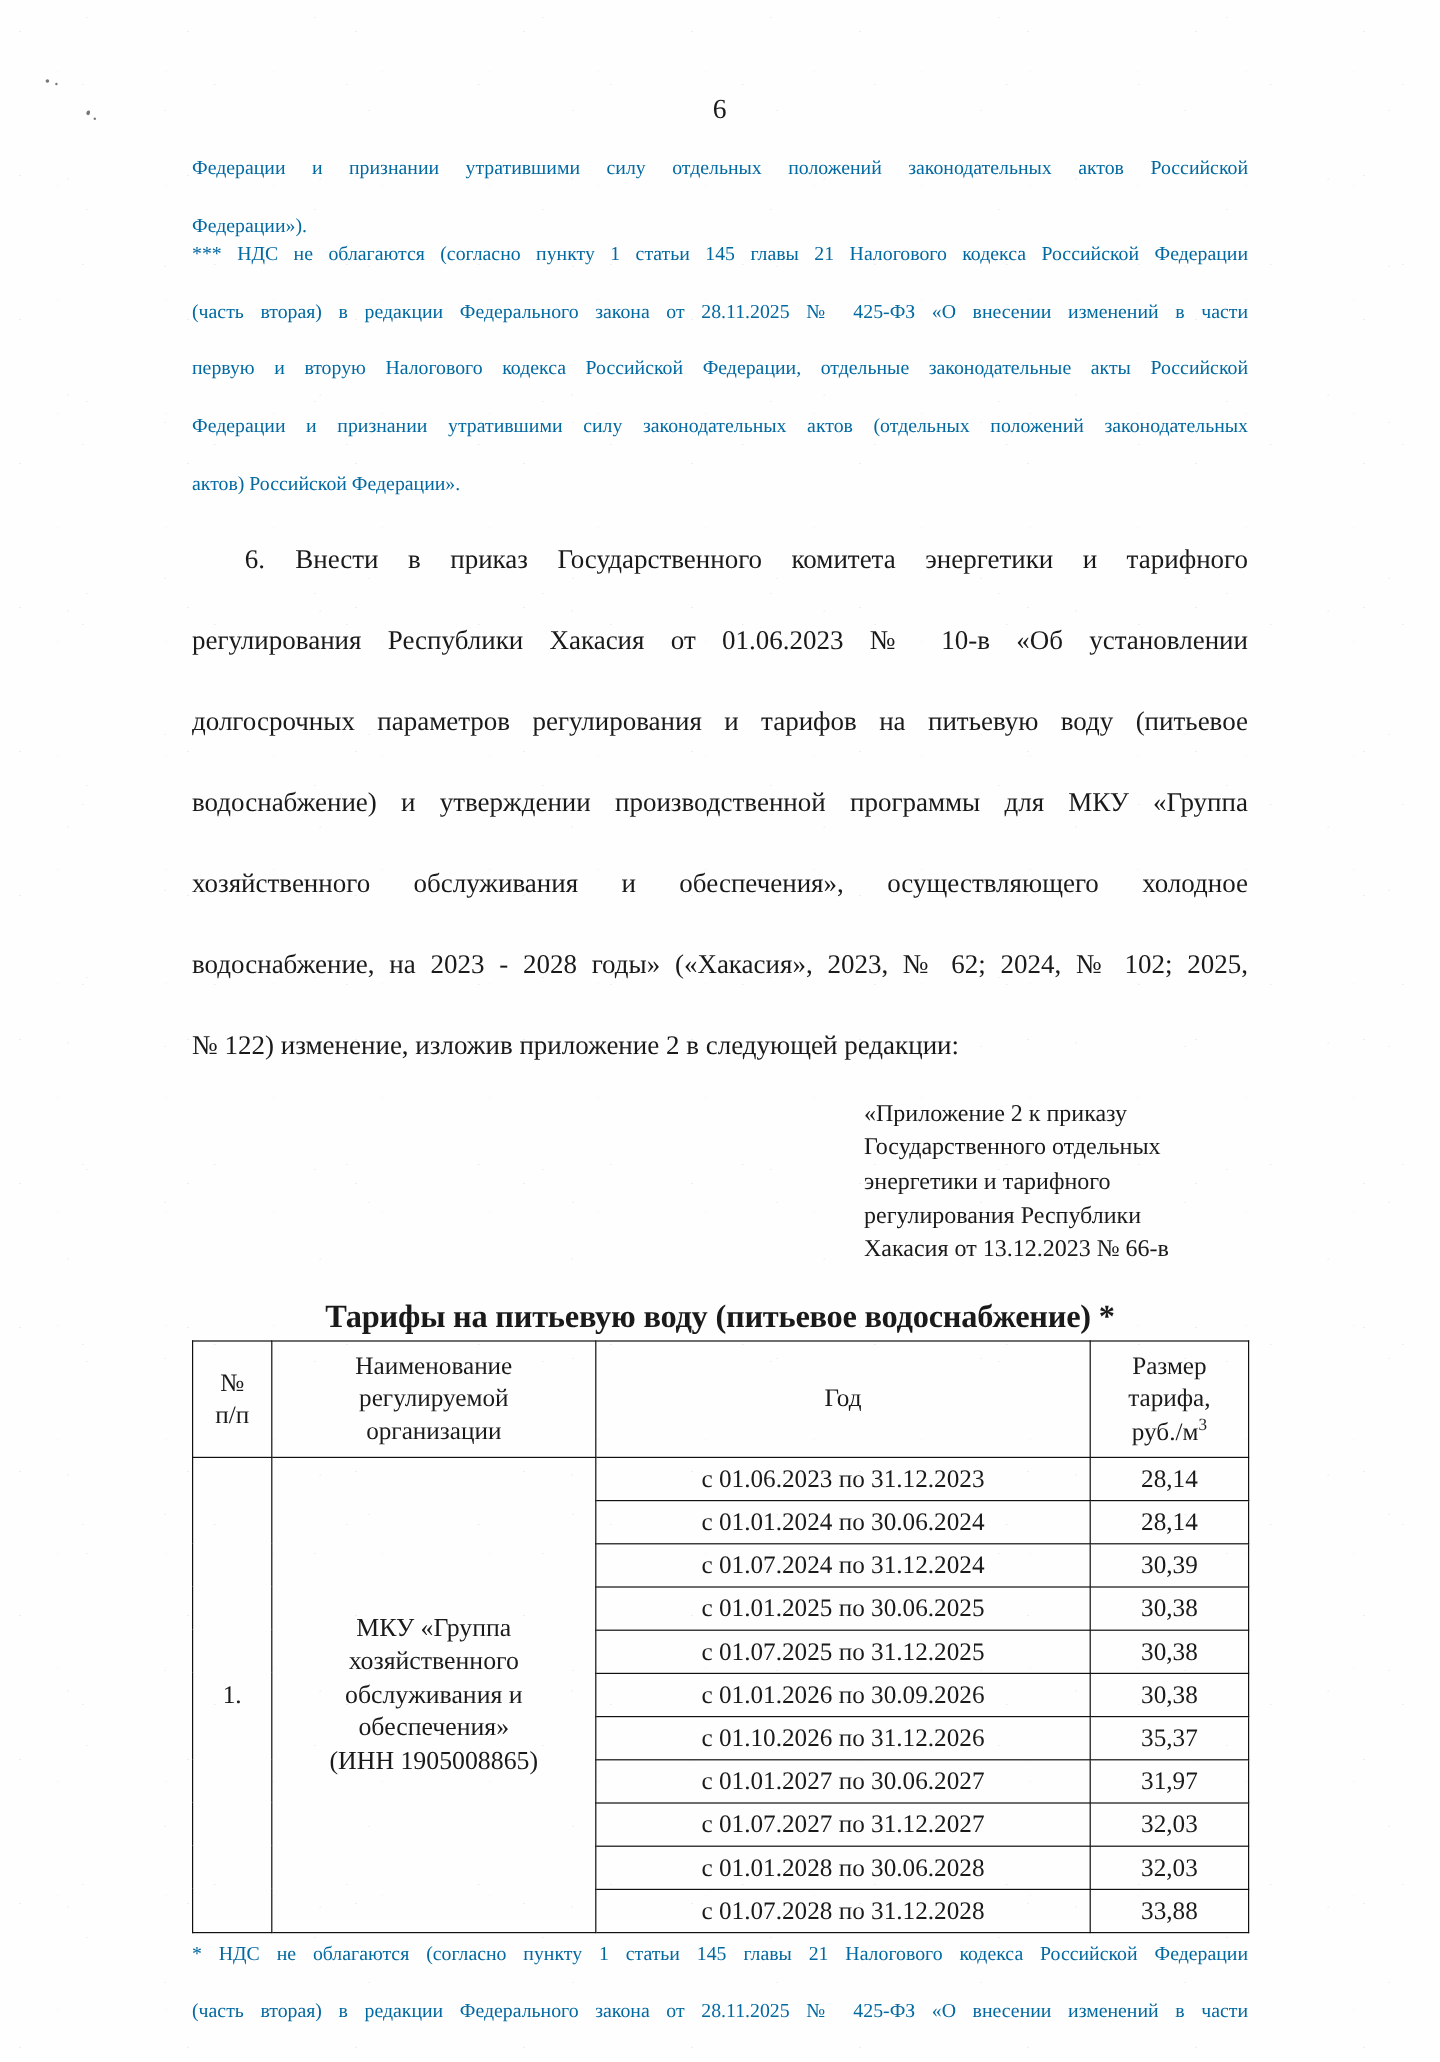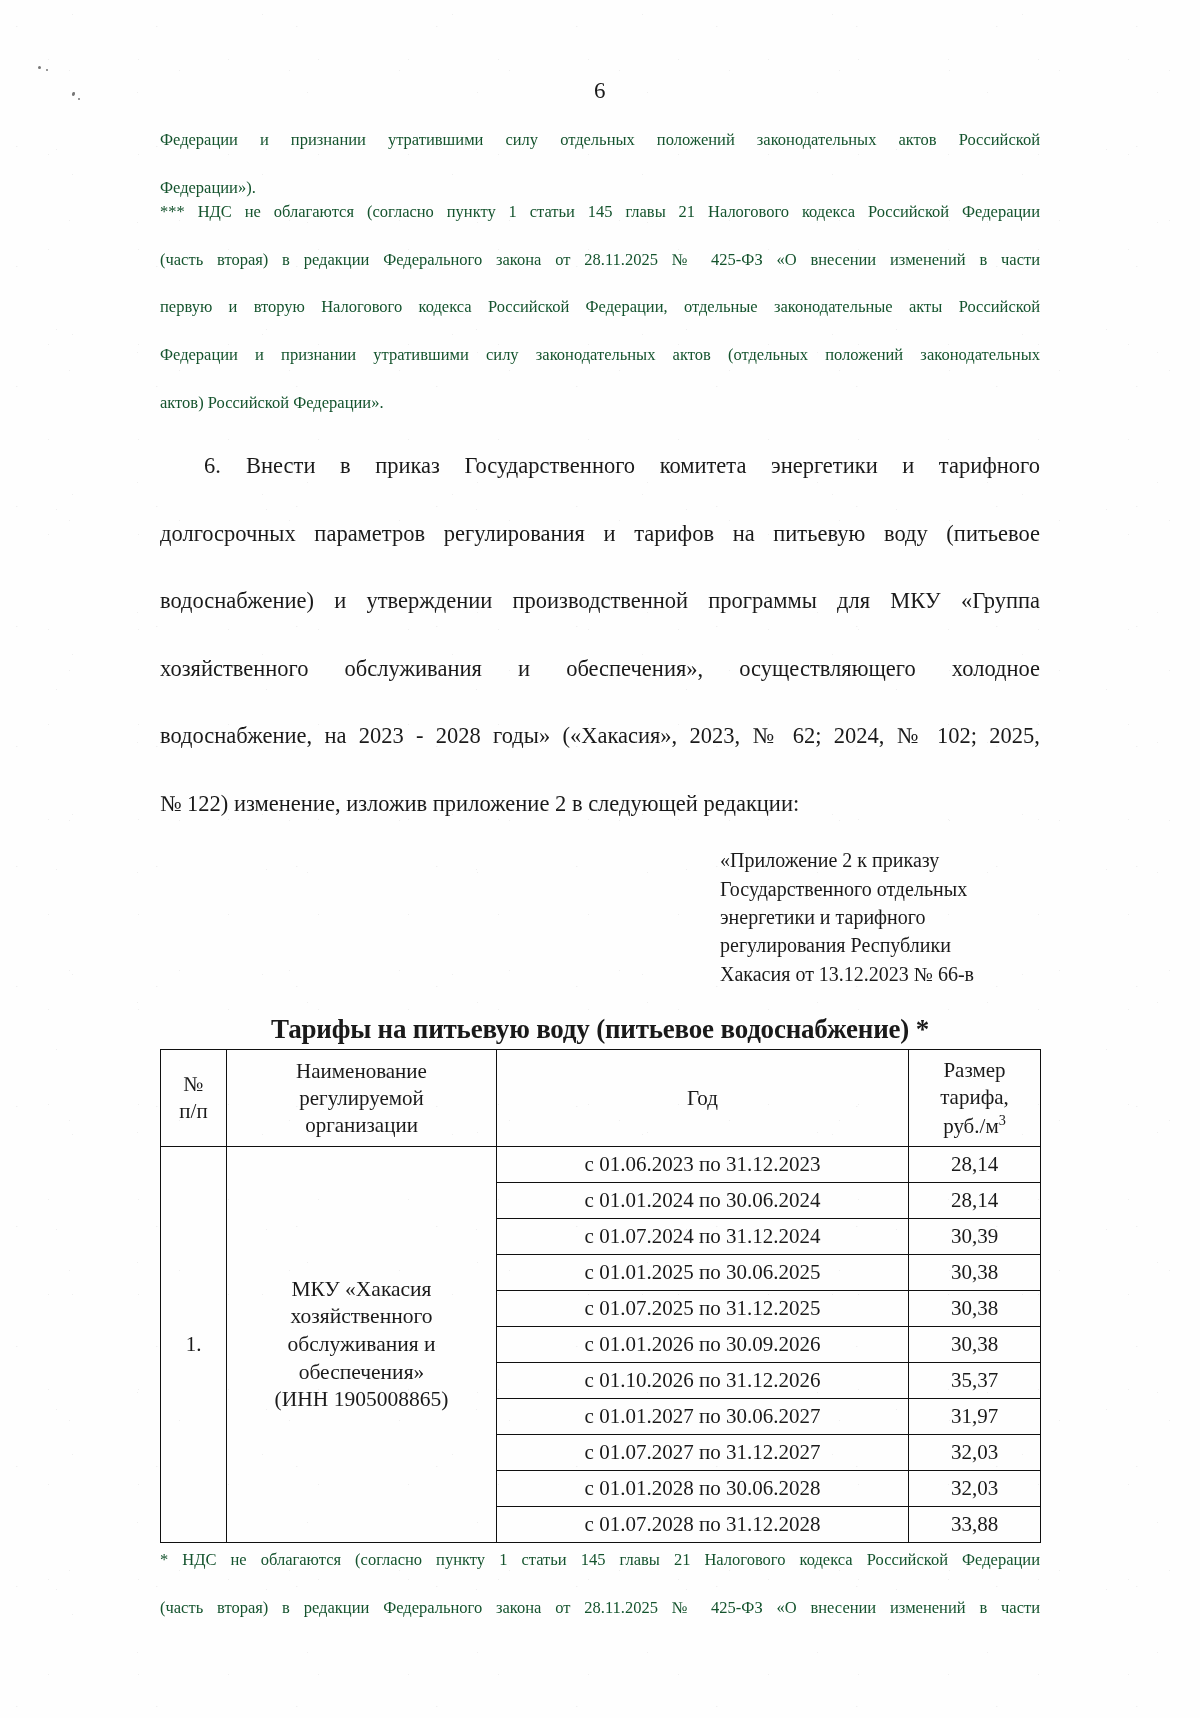--- a/index.html
+++ b/index.html
@@ -165,21 +165,21 @@
   }
   .hdr-no .nn {
     display: block;
   }
   sup.m3 {
     font-size: .68em;
     vertical-align: super;
   }
 
   
-  .ghost { color: #14532d; }
+  .ghost { color: #0369a1; }
 </style>
 </head>
 <body>
 
 <div class="page">
 
   <div class="scan-noise"></div>
 
   <div class="corner-specks">
     <i class="s1"></i>
@@ -199,20 +199,21 @@
       <span class="ln">(часть вторая) в редакции Федерального закона от 28.11.2025 № 425-ФЗ «О внесении изменений в части</span>
       <span class="ln">первую и вторую Налогового кодекса Российской Федерации, отдельные законодательные акты Российской</span>
       <span class="ln">Федерации и признании утратившими силу законодательных актов (отдельных положений законодательных</span>
       <span class="ln last">актов) Российской Федерации».</span>
     </p>
 
     <div class="spacer-34"></div>
 
     <p class="body-par">
       <span class="ln"><span class="indent-num">6.</span><span>Внести в приказ Государственного комитета энергетики и тарифного</span></span>
+      <span class="ln">регулирования Республики Хакасия от 01.06.2023 № 10-в «Об установлении</span>
       <span class="ln">долгосрочных параметров регулирования и тарифов на питьевую воду (питьевое</span>
       <span class="ln">водоснабжение) и утверждении производственной программы для МКУ «Группа</span>
       <span class="ln">хозяйственного обслуживания и обеспечения», осуществляющего холодное</span>
       <span class="ln">водоснабжение, на 2023 - 2028 годы» («Хакасия», 2023, № 62; 2024, № 102; 2025,</span>
       <span class="ln last">№ 122) изменение, изложив приложение 2 в следующей редакции:</span>
     </p>
 
     <div class="spacer-26"></div>
 
     <div class="appendix-block">
@@ -250,21 +251,21 @@
             <span style="display:block">Размер</span>
             <span style="display:block">тарифа,</span>
             <span style="display:block"><span>руб./м</span><sup class="m3">3</sup></span>
           </th>
         </tr>
       </thead>
       <tbody>
         <tr>
           <td rowspan="11">1.</td>
           <td rowspan="11" class="org-cell">
-            <span style="display:block">МКУ «Хакасия</span>
+            <span style="display:block">МКУ «Группа</span>
             <span style="display:block">хозяйственного</span>
             <span style="display:block">обслуживания и</span>
             <span style="display:block">обеспечения»</span>
             <span style="display:block">(ИНН 1905008865)</span>
           </td>
           <td>с 01.06.2023 по 31.12.2023</td>
           <td>28,14</td>
         </tr>
         <tr>
           <td>с 01.01.2024 по 30.06.2024</td>

